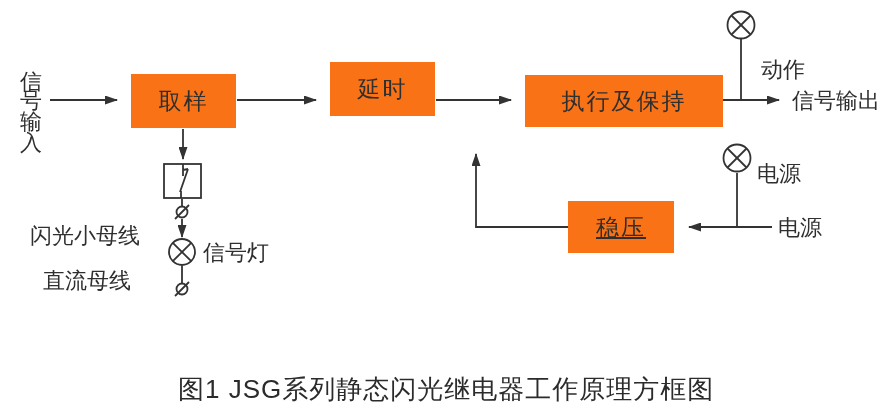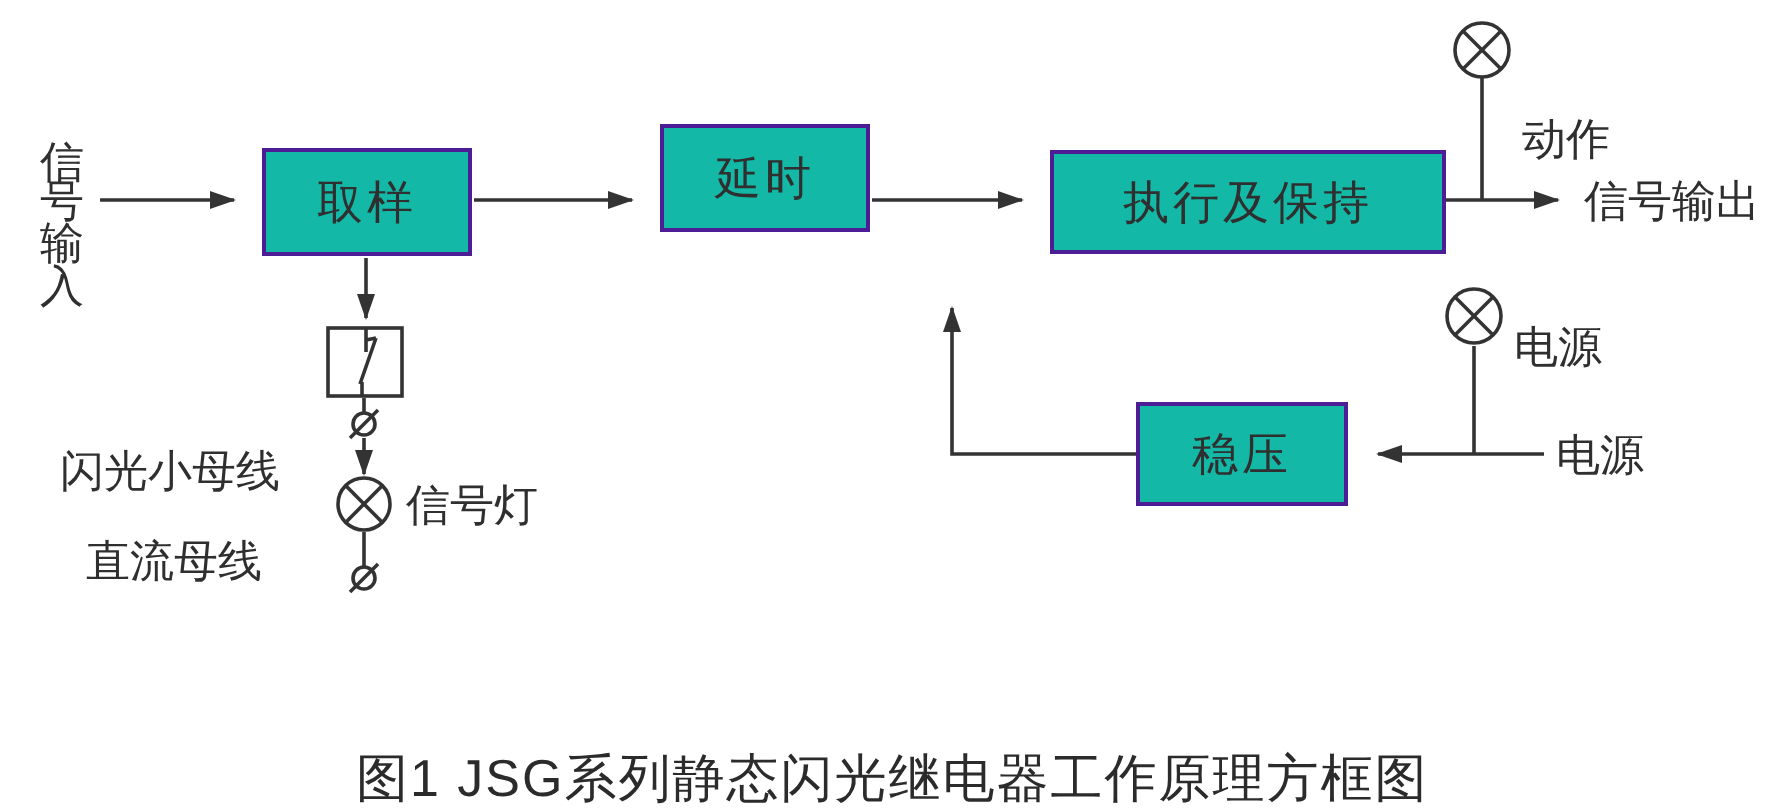--- a/index.html
+++ b/index.html
@@ -19,22 +19,22 @@
   .overlay {
     position: absolute;
     left: 0;
     top: 0;
     width: 895px;
     height: 404px;
     pointer-events: none;
   }
   .box {
     position: absolute;
-    border: 2px solid #4c1d95;
-    background: #14b8a6;
+    border: 2px solid #f97316;
+    background: #f97316;
     display: flex;
     align-items: center;
     justify-content: center;
     font-size: 23px;
     font-weight: 500;
     letter-spacing: 2px;
     color: #2f2f2f;
     box-sizing: border-box;
   }
   .lbl {
@@ -137,21 +137,21 @@
       <circle class="sym" stroke-width="1.6" cx="182" cy="289" r="5.5"></circle>
       <line class="ln" stroke-width="1.6" x1="175" y1="296" x2="189" y2="282"></line>
     </g>
   </svg>
 
   <div class="vlabel">信号输入</div>
 
   <div class="box" style="left:131px; top:74px; width:105px; height:54px;">取样</div>
   <div class="box" style="left:330px; top:62px; width:105px; height:54px;">延时</div>
   <div class="box" style="left:525px; top:75px; width:198px; height:52px;">执行及保持</div>
-  <div class="box" style="left:568px; top:201px; width:106px; height:52px;">稳压</div>
+  <div class="box" style="left:568px; top:201px; width:106px; height:52px;text-decoration:underline;">稳压</div>
 
   <div class="lbl" style="left:792px; top:89px;">信号输出</div>
   <div class="lbl" style="left:761px; top:14px;margin-top:44px;">动作</div>
   <div class="lbl" style="left:757px; top:162px;">电源</div>
   <div class="lbl" style="left:778px; top:216px;">电源</div>
   <div class="lbl" style="left:203px; top:241px;">信号灯</div>
   <div class="lbl" style="left:30px; top:224px;">闪光小母线</div>
   <div class="lbl" style="left:43px; top:269px;">直流母线</div>
 
   <div class="caption">图1  JSG系列静态闪光继电器工作原理方框图</div>

